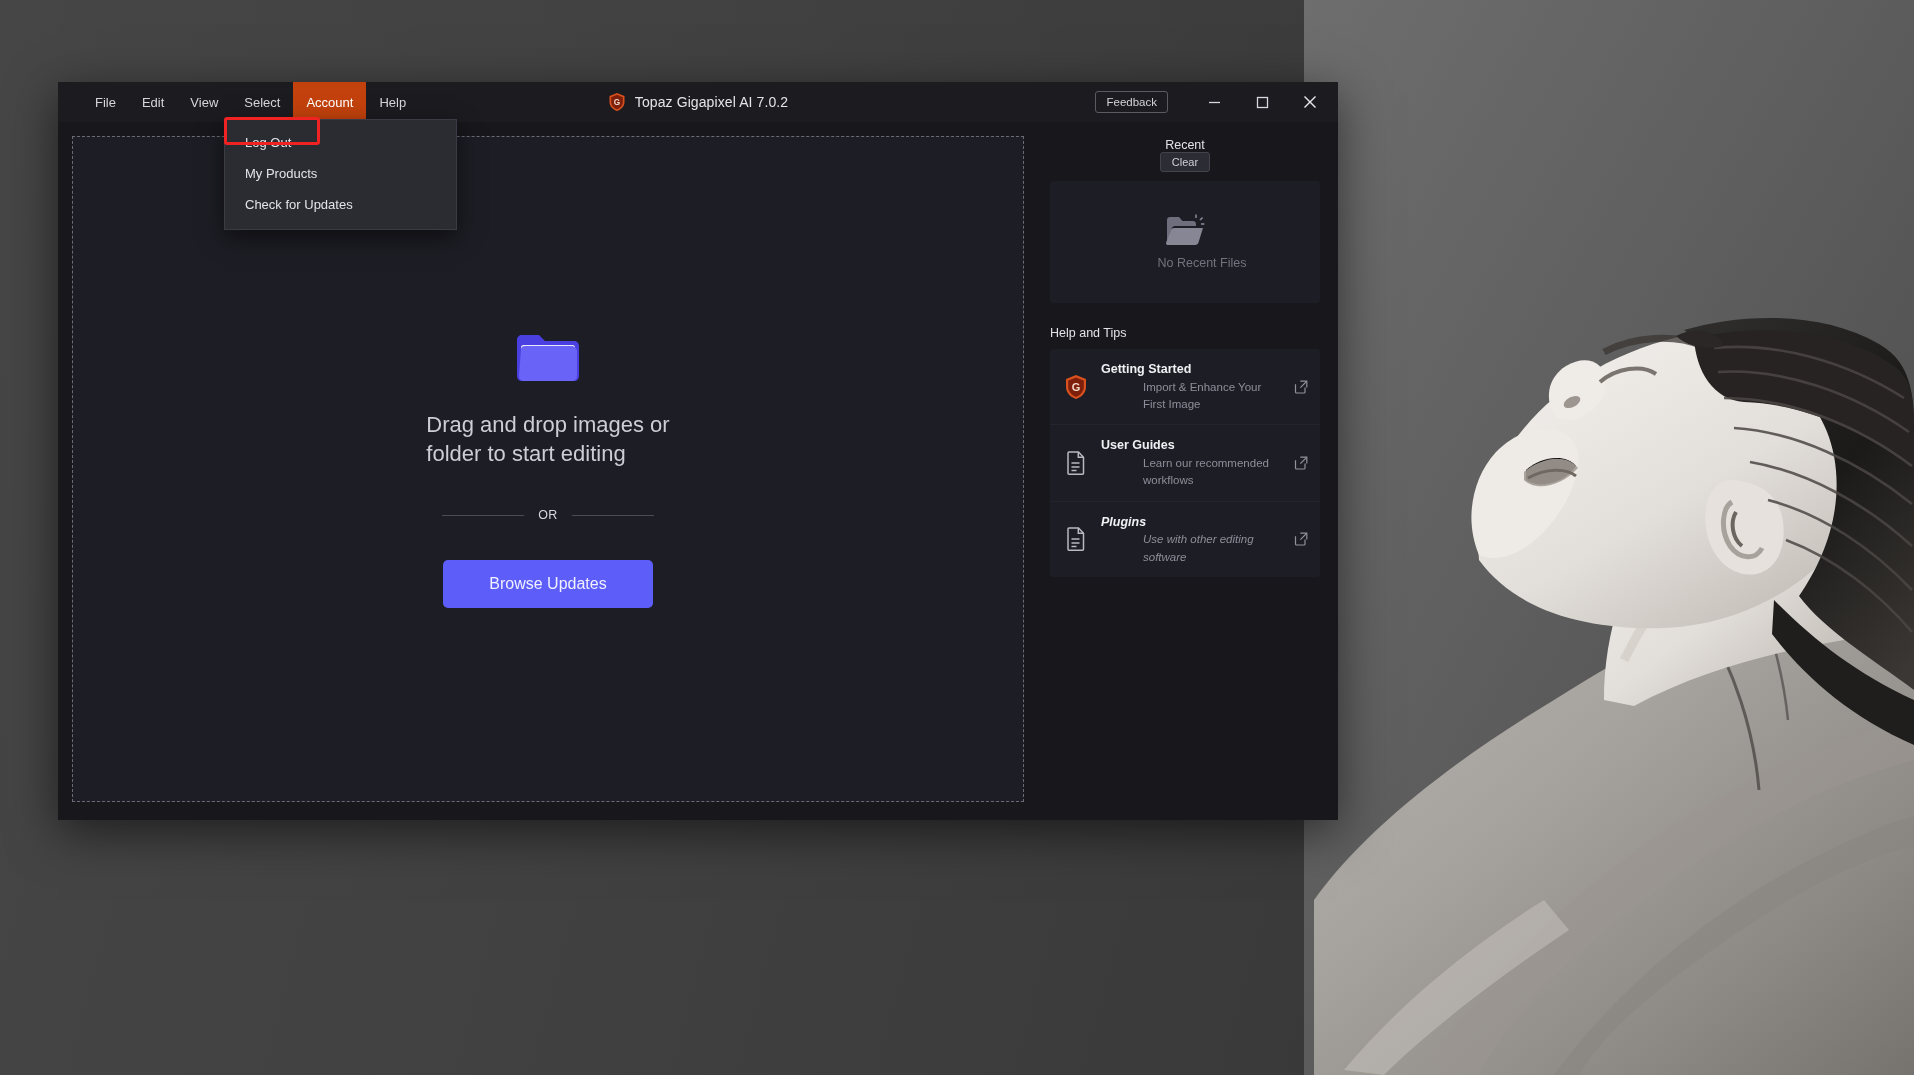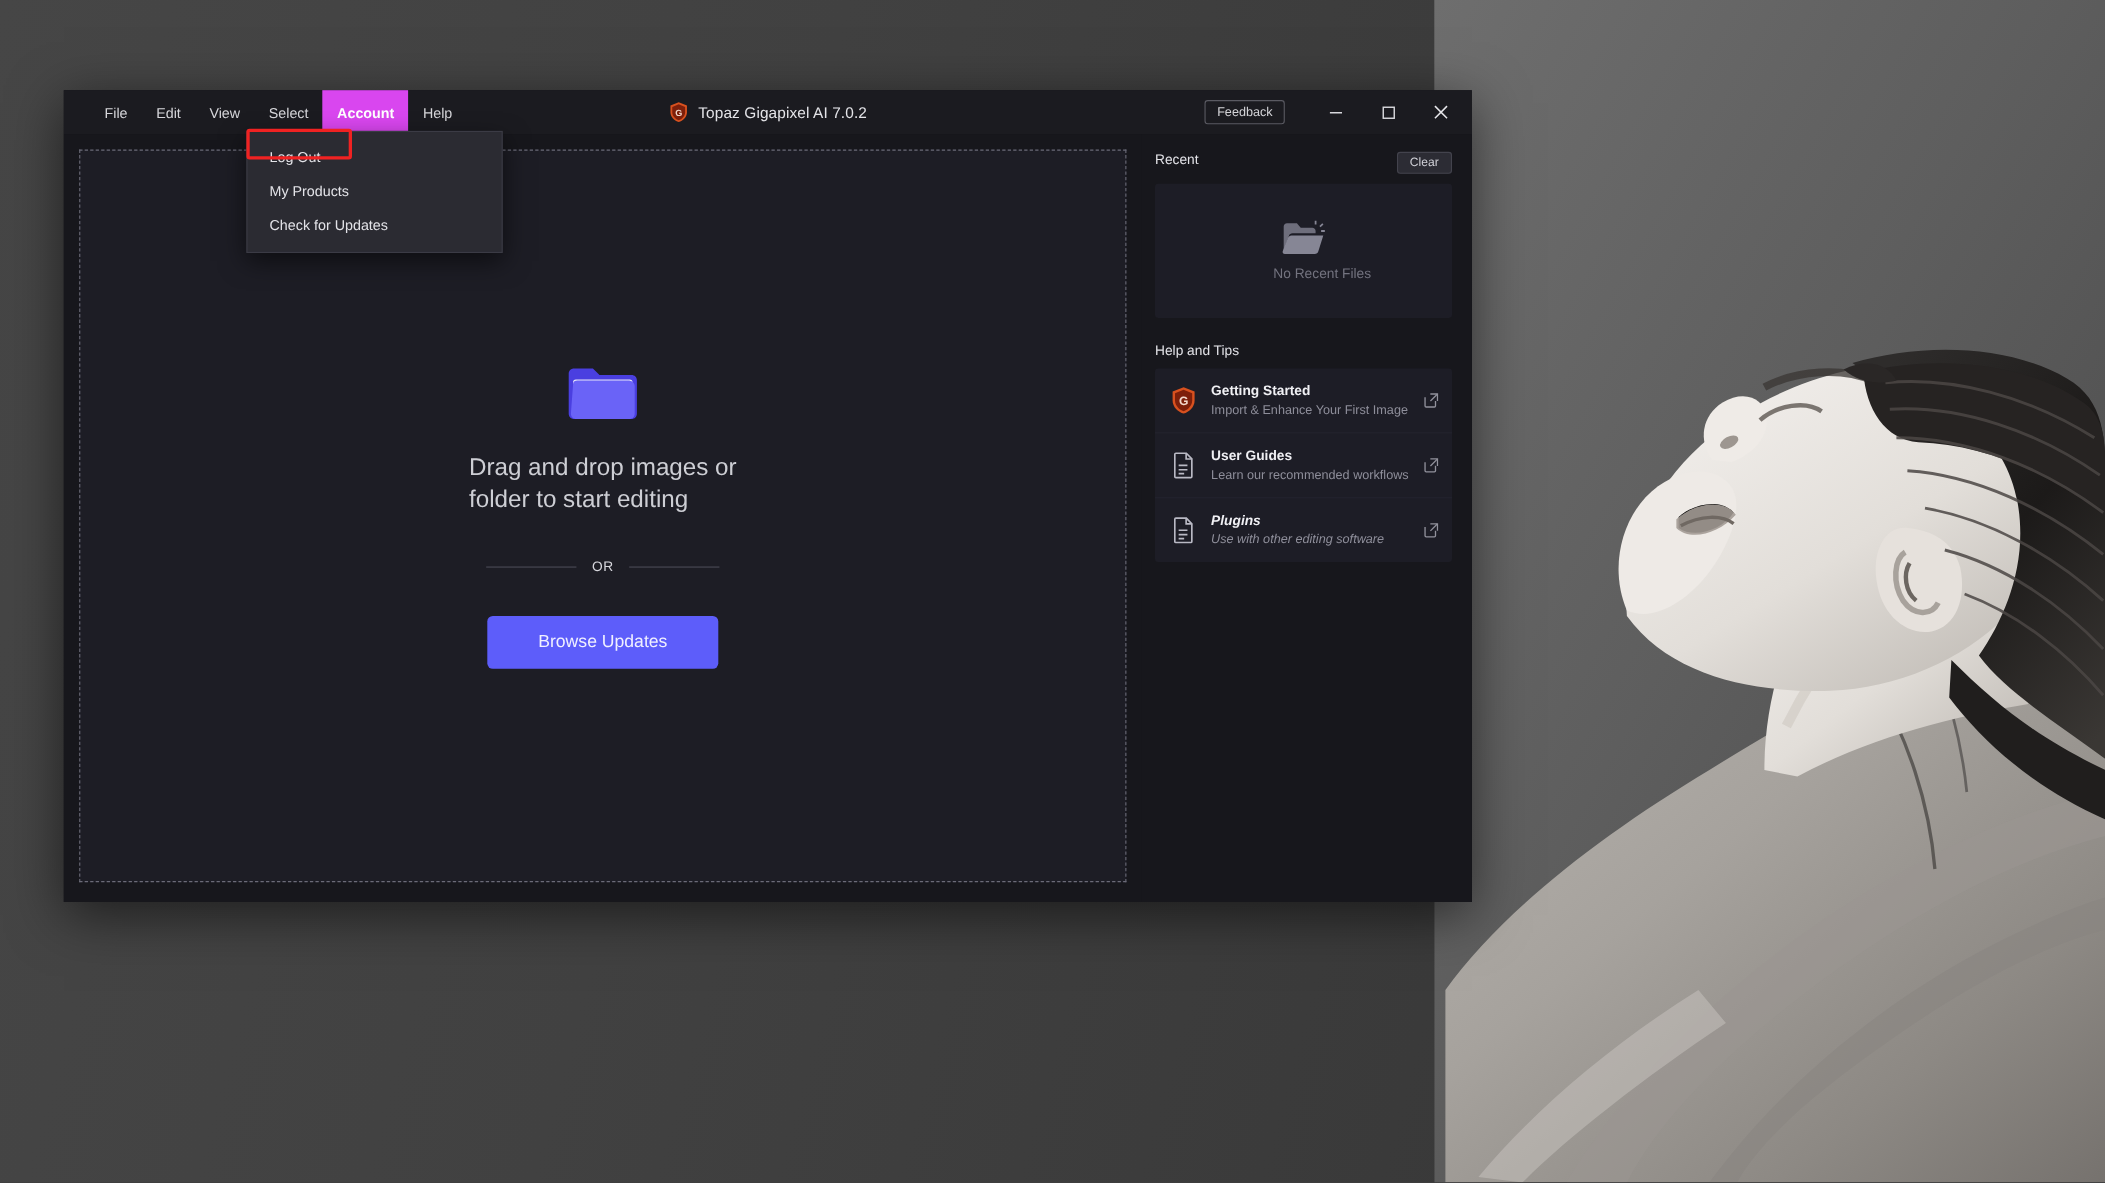--- a/index.html
+++ b/index.html
@@ -40,21 +40,21 @@
     display: flex; align-items: center;
     position: relative;
   }
   .menubar { display: flex; align-items: center; height: 100%; padding-left: 24px; }
   .menu-item {
     font-size: 13px; color: #d6d6da;
     padding: 0 13px; height: 100%;
     display: flex; align-items: center;
     cursor: default; white-space: nowrap;
   }
-  .menu-item.active { background: #d946ef; color: #fff; font-weight: bold; }
+  .menu-item.active { background: #c2410c; color: #fff; }
 
   .title-center {
     position: absolute; left: 0; right: 0; top: 0; bottom: 0;
     display: flex; align-items: center; justify-content: center;
     gap: 9px; pointer-events: none;
   }
   .title-text { font-size: 14px; color: #e4e4e8; letter-spacing: .1px; }
   .brand-shield { width: 18px; height: 20px; display:block; }
 
   .win-right {
@@ -106,22 +106,23 @@
     padding: 15px 46px; cursor: pointer;
   }
 
   
   .side-panel {
     width: 300px; flex: 0 0 300px;
     background: #17171c;
     padding: 16px 18px 0 12px;
   }
   .panel-head {
-    display: flex; align-items: flex-start; justify-content: space-between;
+    display: flex; align-items: center; justify-content: space-between;
     margin-bottom: 9px;
+    flex-direction: column;
   }
   .panel-title { font-size: 12.5px; color: #e2e2e7; }
   .clear-btn {
     font-size: 11px; color: #cfcfd6;
     background: #2c2c34; border: 1px solid #43434d;
     border-radius: 3px; padding: 3px 11px; cursor: pointer;
     font-family: inherit;
   }
   .recent-box {
     height: 122px; background: #1d1d26; border-radius: 3px;
@@ -136,21 +137,21 @@
   .help-row {
     display: flex; align-items: center; gap: 13px;
     padding: 11px 12px 11px 14px;
     border-bottom: 1px solid #24242e;
     cursor: pointer; position: relative;
   }
   .help-row:last-child { border-bottom: none; font-style: italic; }
   .help-icon { width: 24px; height: 26px; flex: 0 0 24px; display:block; }
   .help-texts { flex: 1; min-width: 0; }
   .help-name { font-size: 12.5px; color: #f0f0f4; font-weight: bold; line-height: 1.5; }
-  .help-sub  { font-size: 11.5px; color: #8e8e9a; line-height: 1.5; }
+  .help-sub  { font-size: 11.5px; color: #8e8e9a; line-height: 1.5; margin-left: 42px; }
   .ext-icon { width: 14px; height: 14px; flex: 0 0 14px; opacity: .75; }
 
   
   #account-menu {
     position: absolute;
     left: 224px; top: 119px;
     width: 233px;
     background: #2b2b32;
     border: 1px solid #3b3b45;
     box-shadow: 0 8px 22px rgba(0,0,0,.55);

